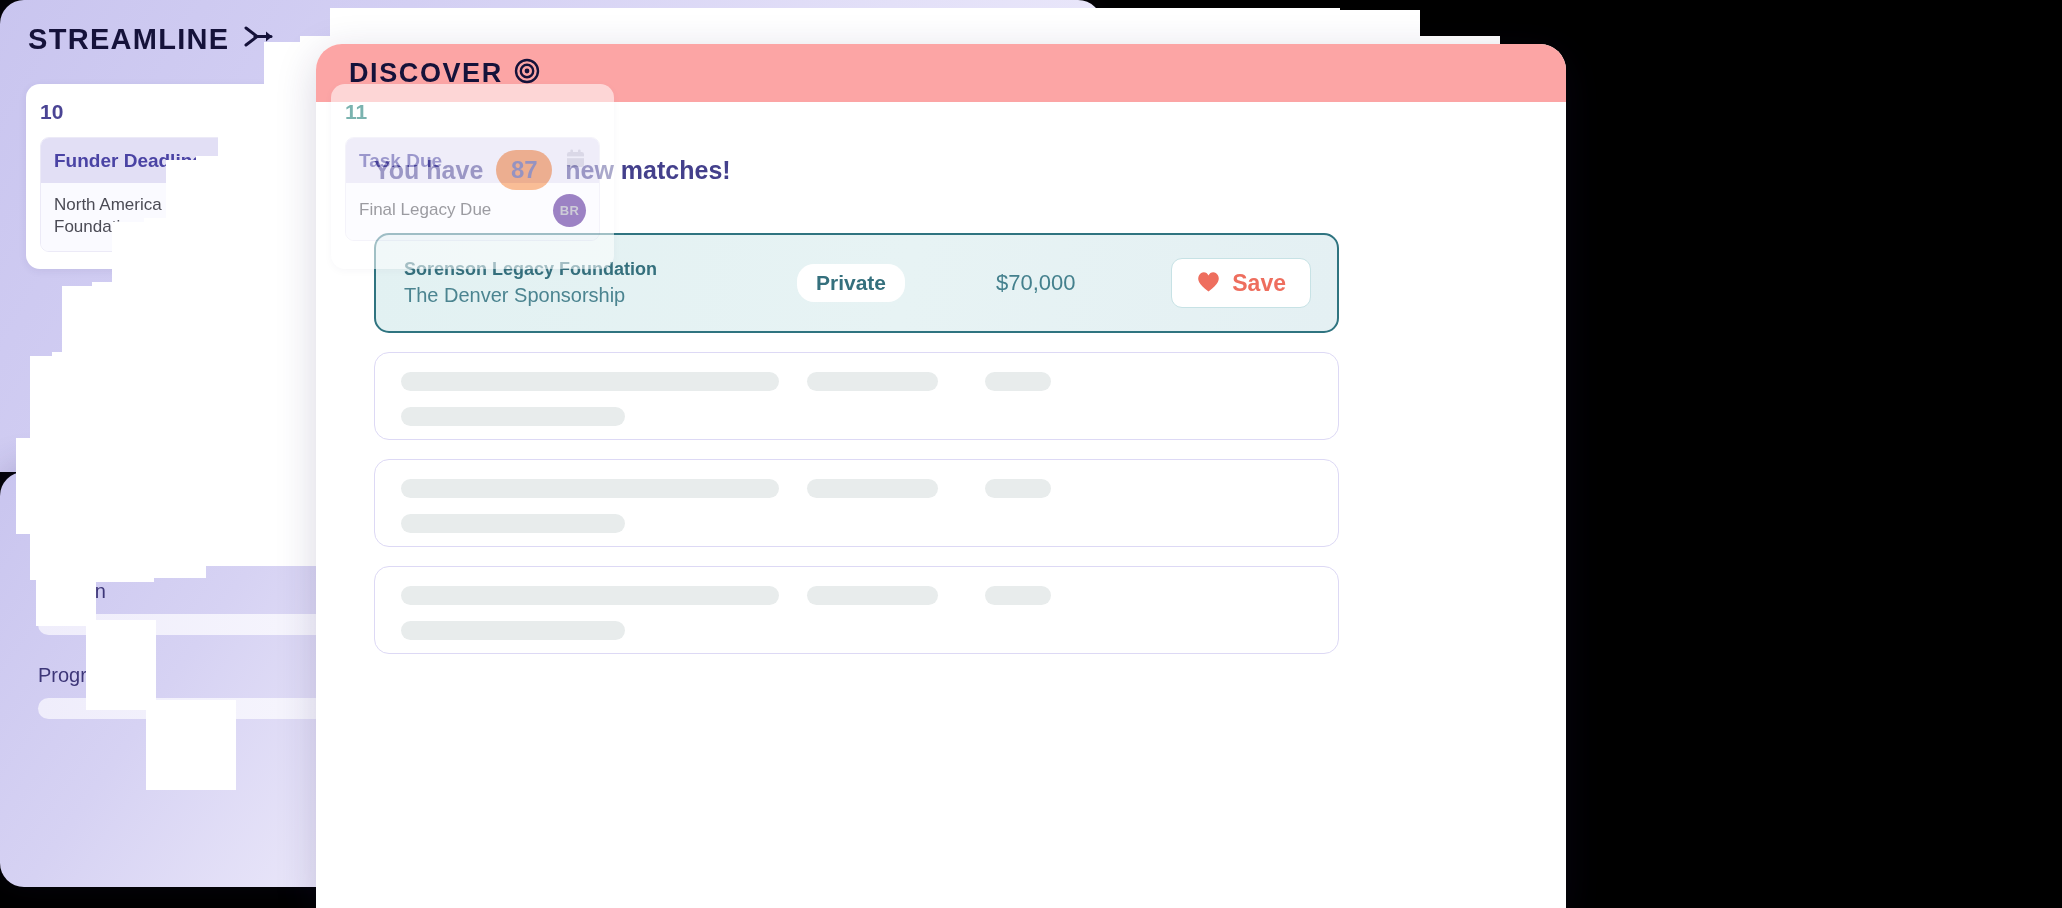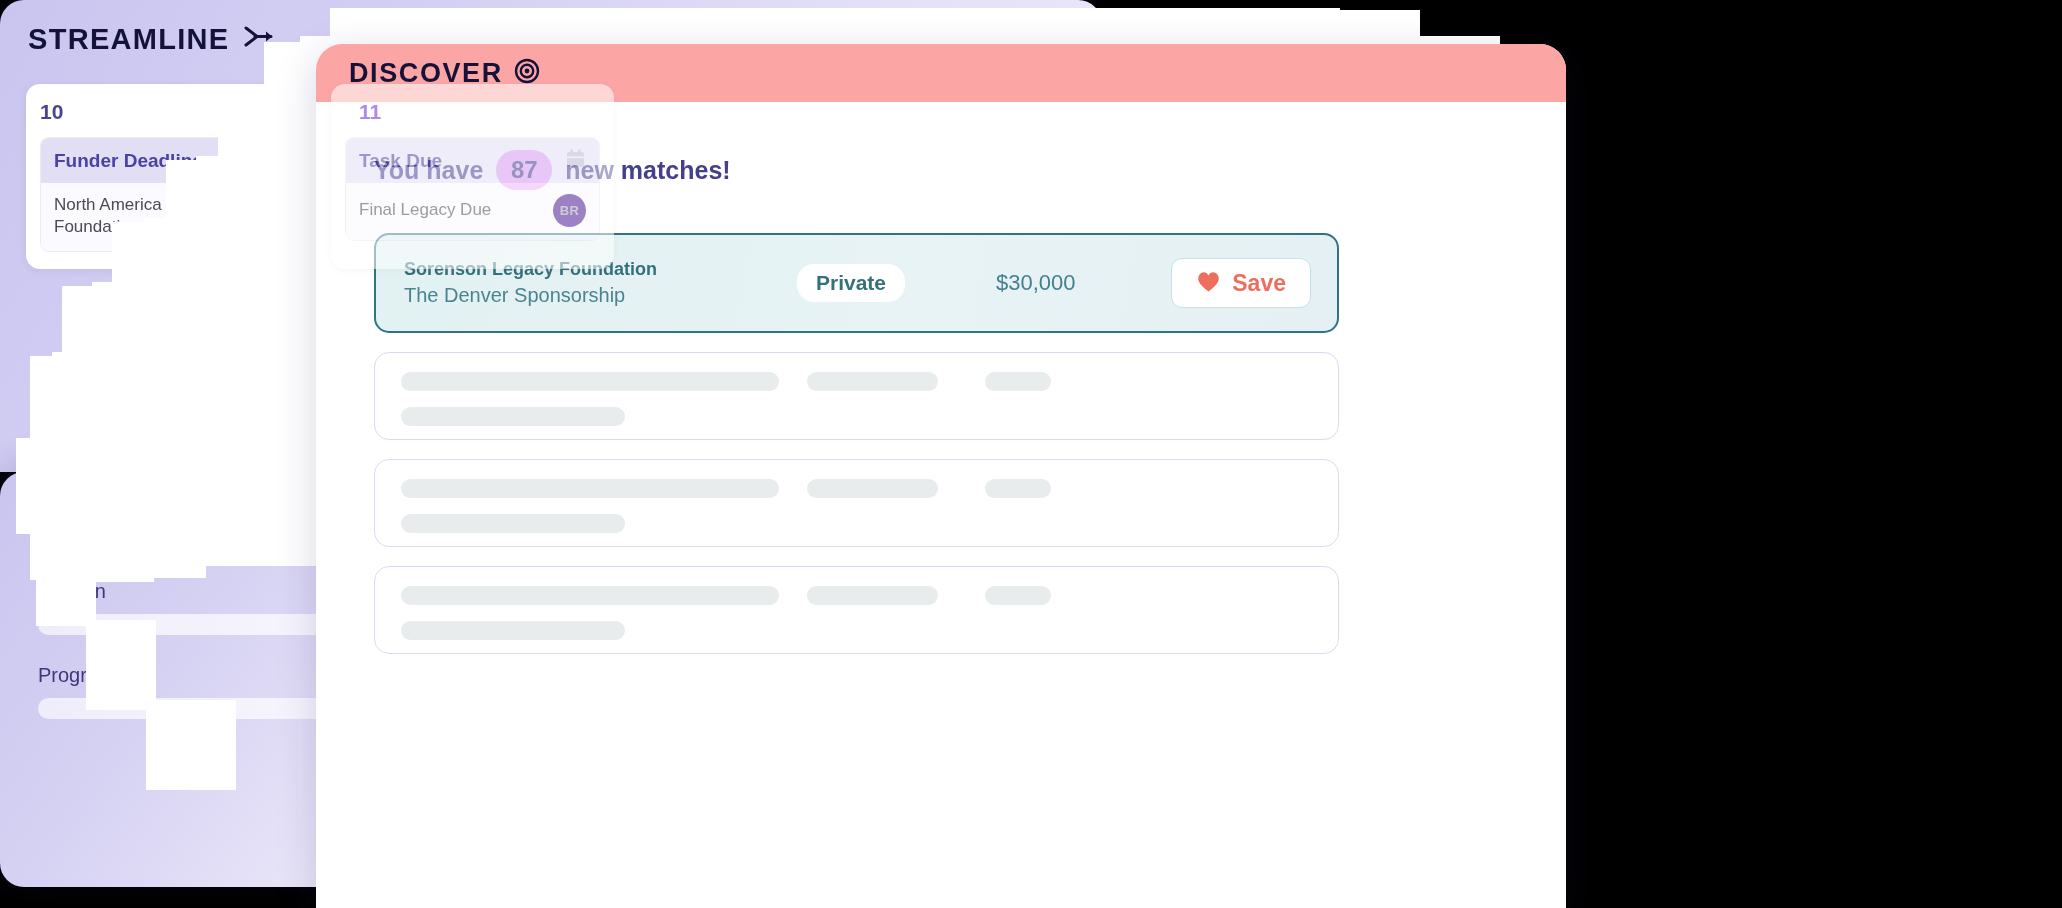--- a/index.html
+++ b/index.html
@@ -78,21 +78,21 @@
   }
   #matches-count {
     display: inline-flex;
     align-items: center;
     justify-content: center;
     min-width: 56px;
     height: 40px;
     padding: 0 13px;
     margin: 0 13px;
     border-radius: 20px;
-    background: #f0abfc;
+    background: #f97316;
     color: #3b3682;
     font-size: 24px;
     font-weight: 700;
   }
 
   
   #match-row {
     margin: 43px 0 0 34px;
     width: 965px;
     height: 100px;
@@ -266,21 +266,21 @@
     padding: 16px 14px 17px 14px;
     box-shadow: 0 2px 9px rgba(40,30,90,0.07);
   }
   .kanban-col.faded { opacity: 0.55; }
   .col-day {
     font-size: 21px;
     font-weight: 700;
     color: #4a4494;
     margin-bottom: 13px;
   }
-  .col-day.muted { color: #6d28d9; margin-left: 14px; }
+  .col-day.muted { color: #0f766e; }
 
   .task-card {
     border-radius: 9px;
     overflow: hidden;
     border: 1px solid #eceaf7;
   }
   .task-head {
     background: #e2dff5;
     padding: 10px 13px;
     display: flex;
@@ -370,21 +370,21 @@
         <span id="matches-count">87</span>
         <span>new matches!</span>
       </div>
 
       <div id="match-row">
         <div id="match-names">
           <div id="match-title">Sorenson Legacy Foundation</div>
           <div id="match-subtitle">The Denver Sponsorship</div>
         </div>
         <div id="match-badge">Private</div>
-        <div id="match-amount">$30,000</div>
+        <div id="match-amount">$70,000</div>
         <div id="save-button">
           <span>
             <svg width="25" height="23" viewBox="0 0 25 23">
               <path d="M12.5 21.5 C 2 13.6 1 9.4 3.1 5.3 C 5.4 0.9 11 1.6 12.5 5.6 C 14 1.6 19.6 0.9 21.9 5.3 C 24 9.4 23 13.6 12.5 21.5 Z" fill="#ee6e5e"></path>
             </svg>
           </span>
           <span id="save-label">Save</span>
         </div>
       </div>
 

